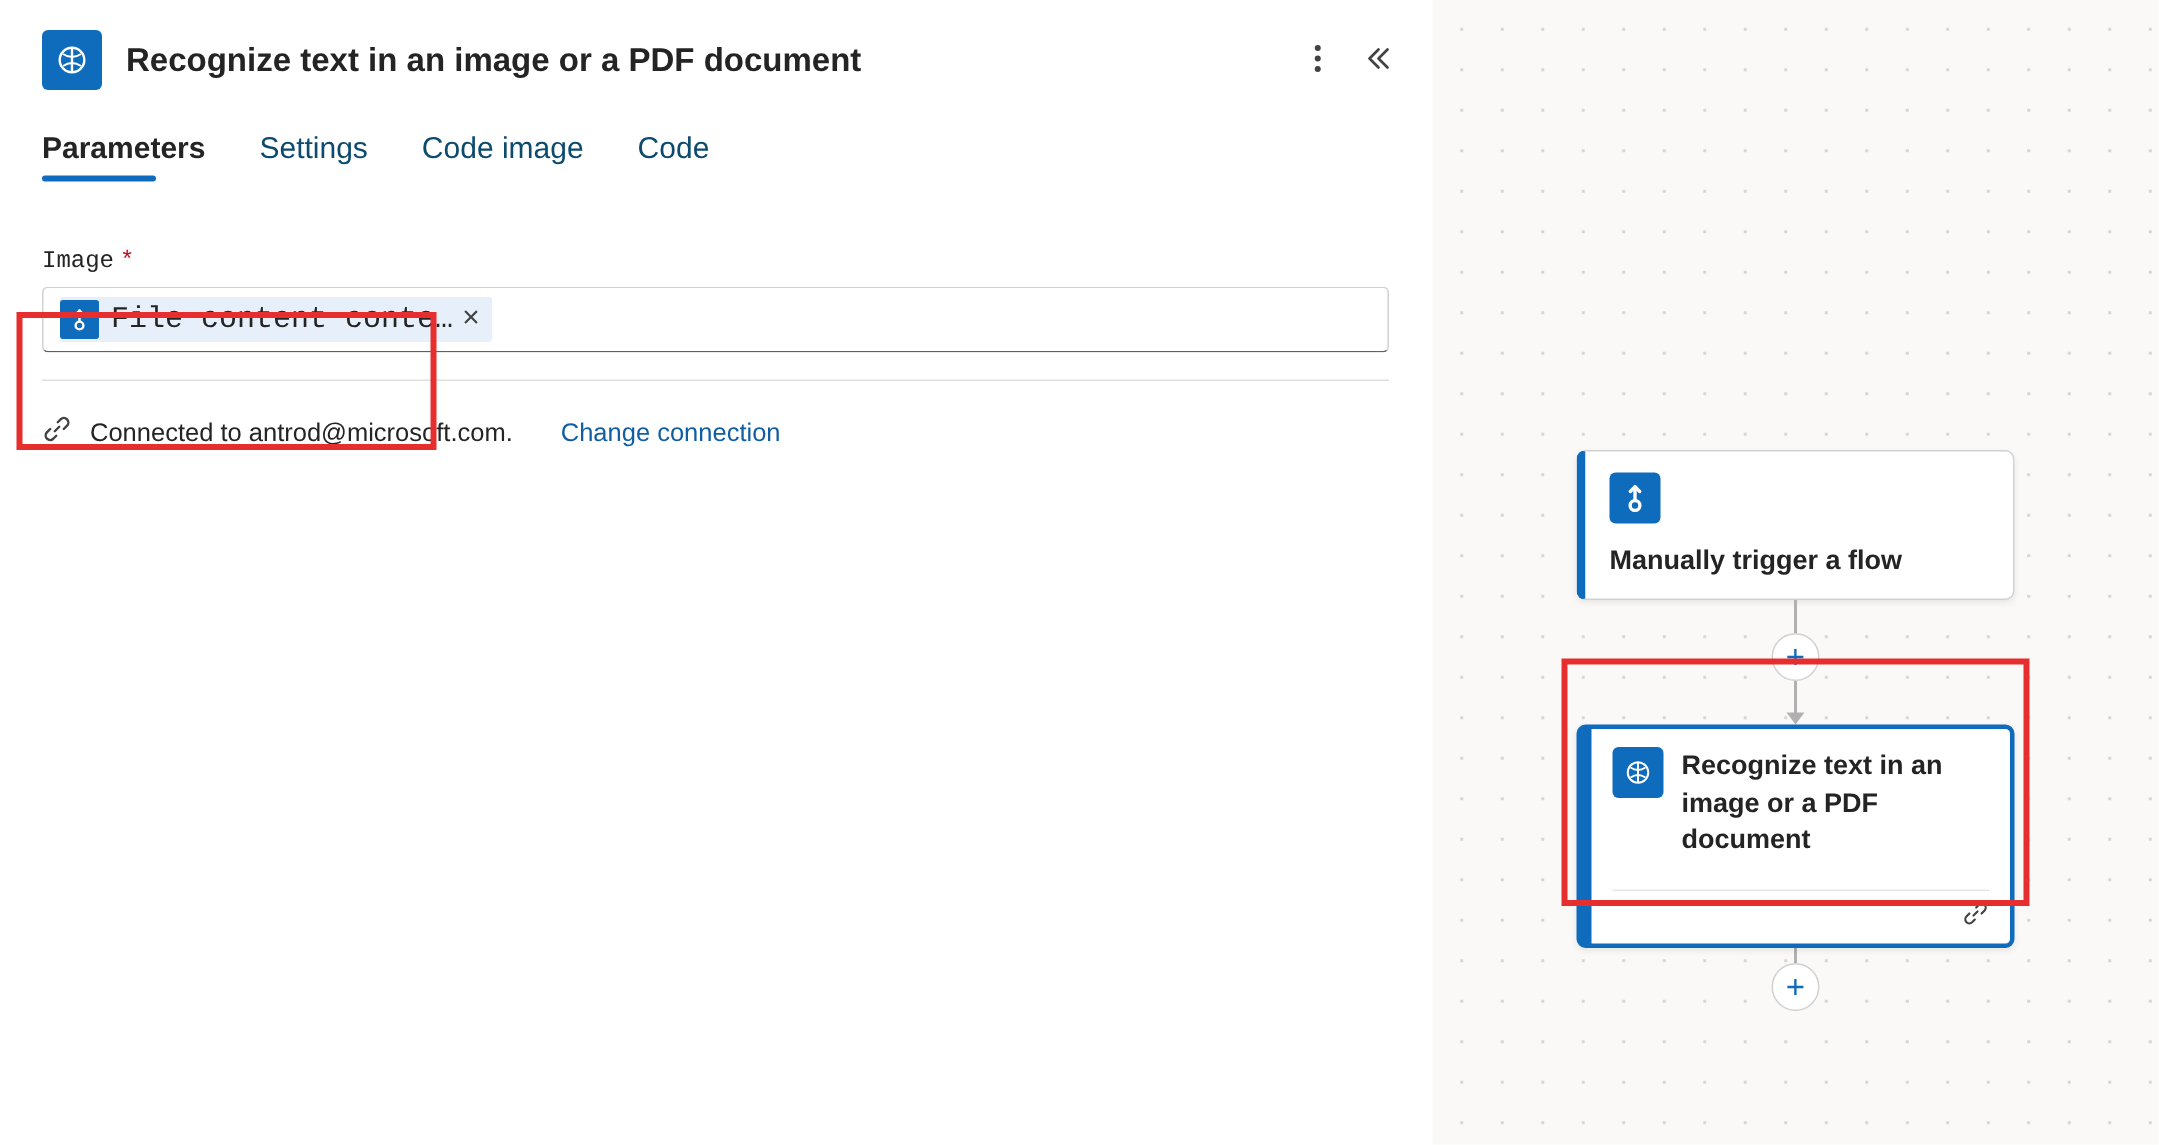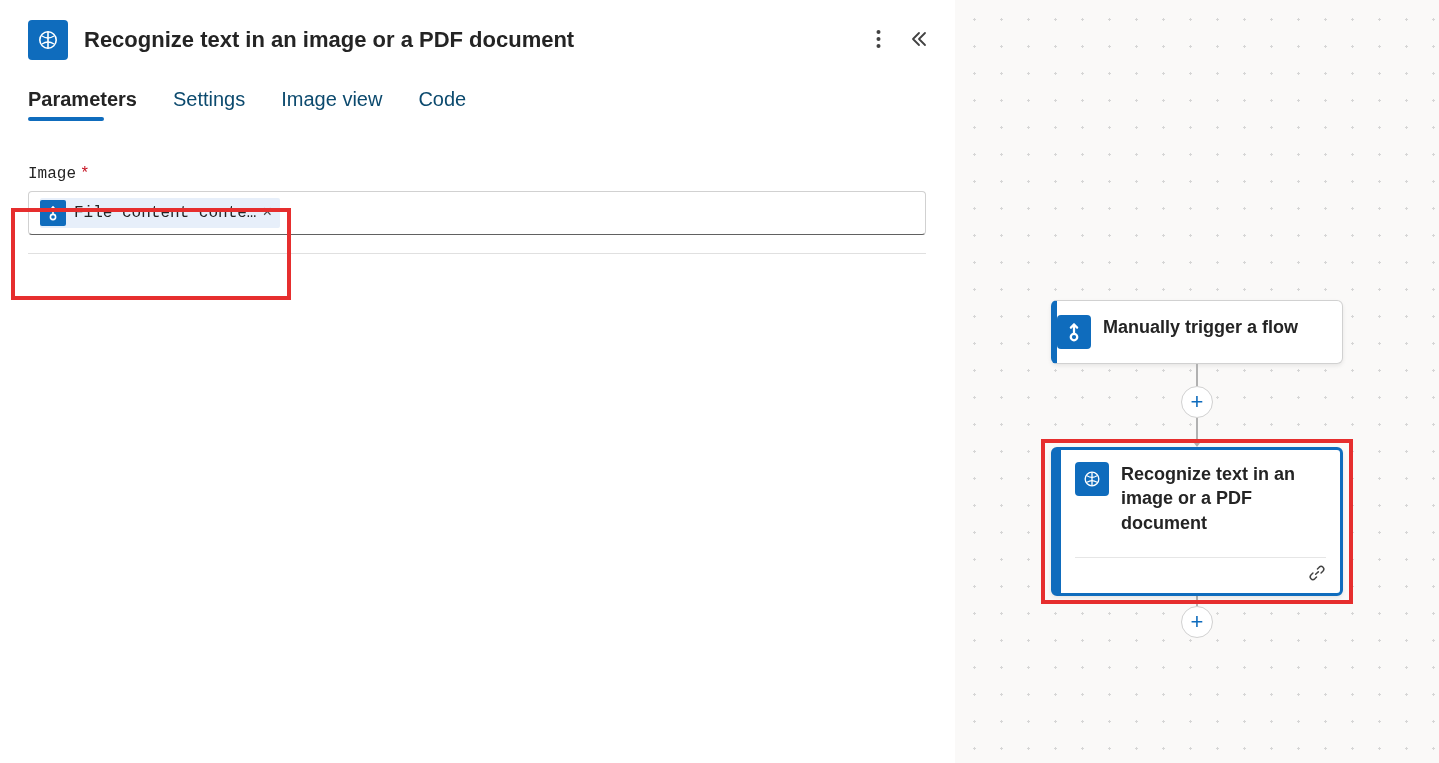--- a/index.html
+++ b/index.html
@@ -106,21 +106,21 @@
       display: flex;
       align-items: center;
     }
     .token {
       display: inline-flex;
       align-items: center;
       background: #e7effa;
       border-radius: 2px;
       height: 30px;
       padding-right: 8px;
-      font-size: 16px;
+      font-size: 20px;
       margin-left: 6px;
     }
     .token-icon {
       width: 26px;
       height: 26px;
       background: #0f6cbd;
       border-radius: 2px;
       display: flex;
       align-items: center;
       justify-content: center;
@@ -168,24 +168,25 @@
       flex-direction: column;
       align-items: center;
     }
     .node {
       background: #ffffff;
       border: 1px solid #d1d1d1;
       border-left: 6px solid #0f6cbd;
       border-radius: 6px;
       width: 292px;
       display: flex;
-      padding: 14px 0;
+      padding: 14px 16px;
       gap: 12px;
       box-shadow: 0 2px 4px rgba(0,0,0,0.08);
       cursor: pointer;
+      flex-direction: column;
     }
     .node.selected {
       border: 3px solid #0f6cbd;
       border-left: 10px solid #0f6cbd;
       flex-direction: column;
       padding: 12px 14px 8px 14px;
     }
     .node-top { display:flex; gap:12px; }
     .node-icon {
       width: 34px;
@@ -272,21 +273,21 @@
             <path d="M10 3 L4 9 L10 15" stroke="#424242" stroke-width="1.8" stroke-linecap="round" stroke-linejoin="round"></path>
             <path d="M16 3 L10 9 L16 15" stroke="#424242" stroke-width="1.8" stroke-linecap="round" stroke-linejoin="round"></path>
           </svg>
       </span>
     </div>
   </div>
 
   <div class="tabs">
     <div class="tab active">Parameters</div>
     <div class="tab">Settings</div>
-    <div class="tab">Image view</div>
+    <div class="tab">Code image</div>
     <div class="tab">Code</div>
   </div>
 
   <div class="field-section">
     <div class="field-label">
       <span>Image</span>
       <span class="req">*</span>
     </div>
     <div class="field-input">
       <span class="token">
@@ -298,20 +299,31 @@
           </svg>
         </span>
         <span>File content conte…</span>
         <span class="token-x">×</span>
       </span>
     </div>
   </div>
 
   <hr class="divider">
 
+  <div class="connection-row">
+    <span>
+      <svg width="20" height="20" viewBox="0 0 20 20" fill="none">
+        <path d="M8.5 11.5 L11.5 8.5" stroke="#424242" stroke-width="1.6" stroke-linecap="round"></path>
+        <path d="M10.5 5.5 L12.5 3.5 a3 3 0 0 1 4.24 4.24 L14.5 10" stroke="#424242" stroke-width="1.6" stroke-linecap="round" fill="none"></path>
+        <path d="M9.5 14.5 L7.5 16.5 a3 3 0 0 1 -4.24 -4.24 L5.5 10" stroke="#424242" stroke-width="1.6" stroke-linecap="round" fill="none"></path>
+      </svg>
+    </span>
+    <span>Connected to antrod@microsoft.com.</span>
+    <span class="link">Change connection</span>
+  </div>
 
   <div class="highlight-box-1"></div>
 </div>
 
 <div class="canvas">
   <div class="dot-grid"></div>
 
   <div class="canvas-content">
 
     <div class="node">

